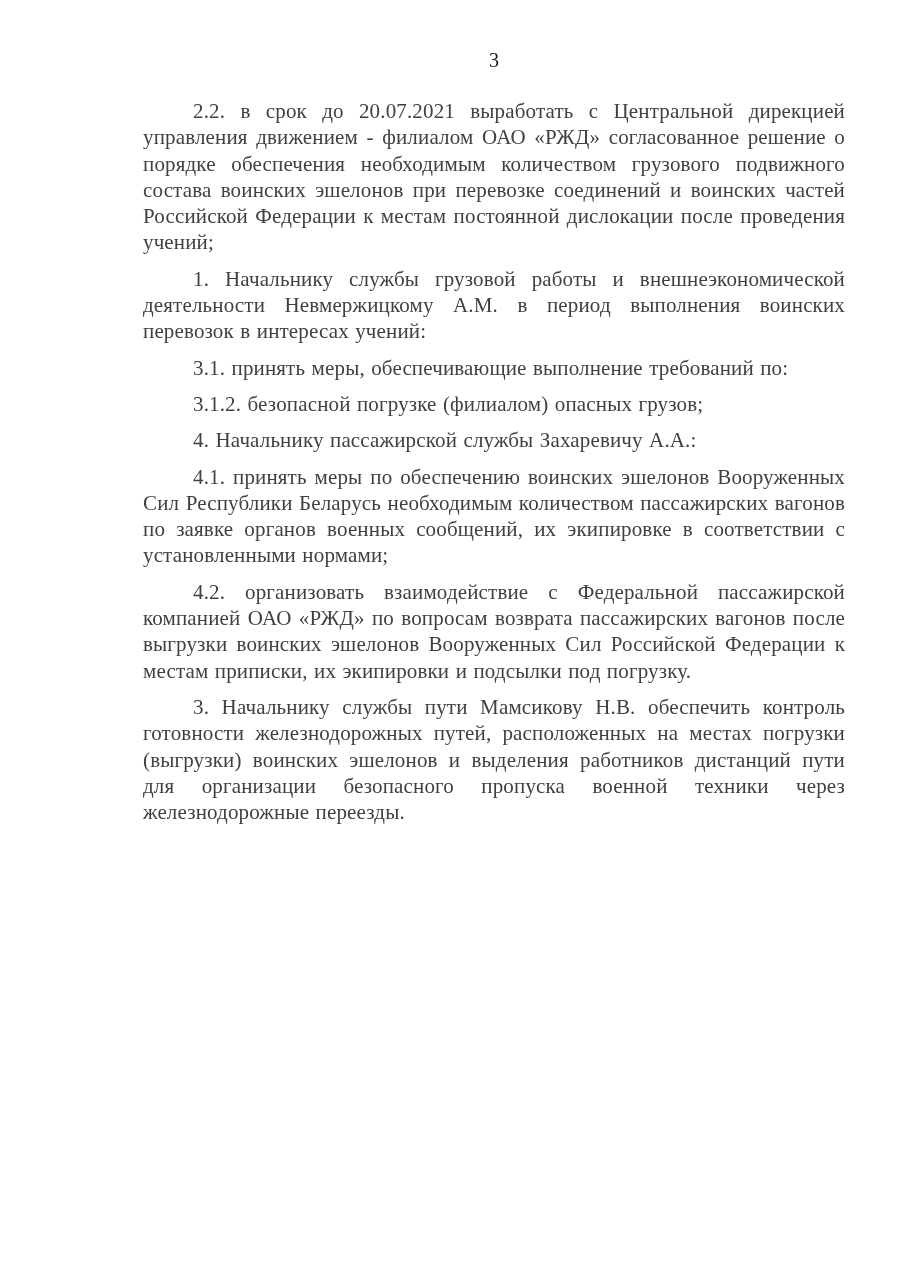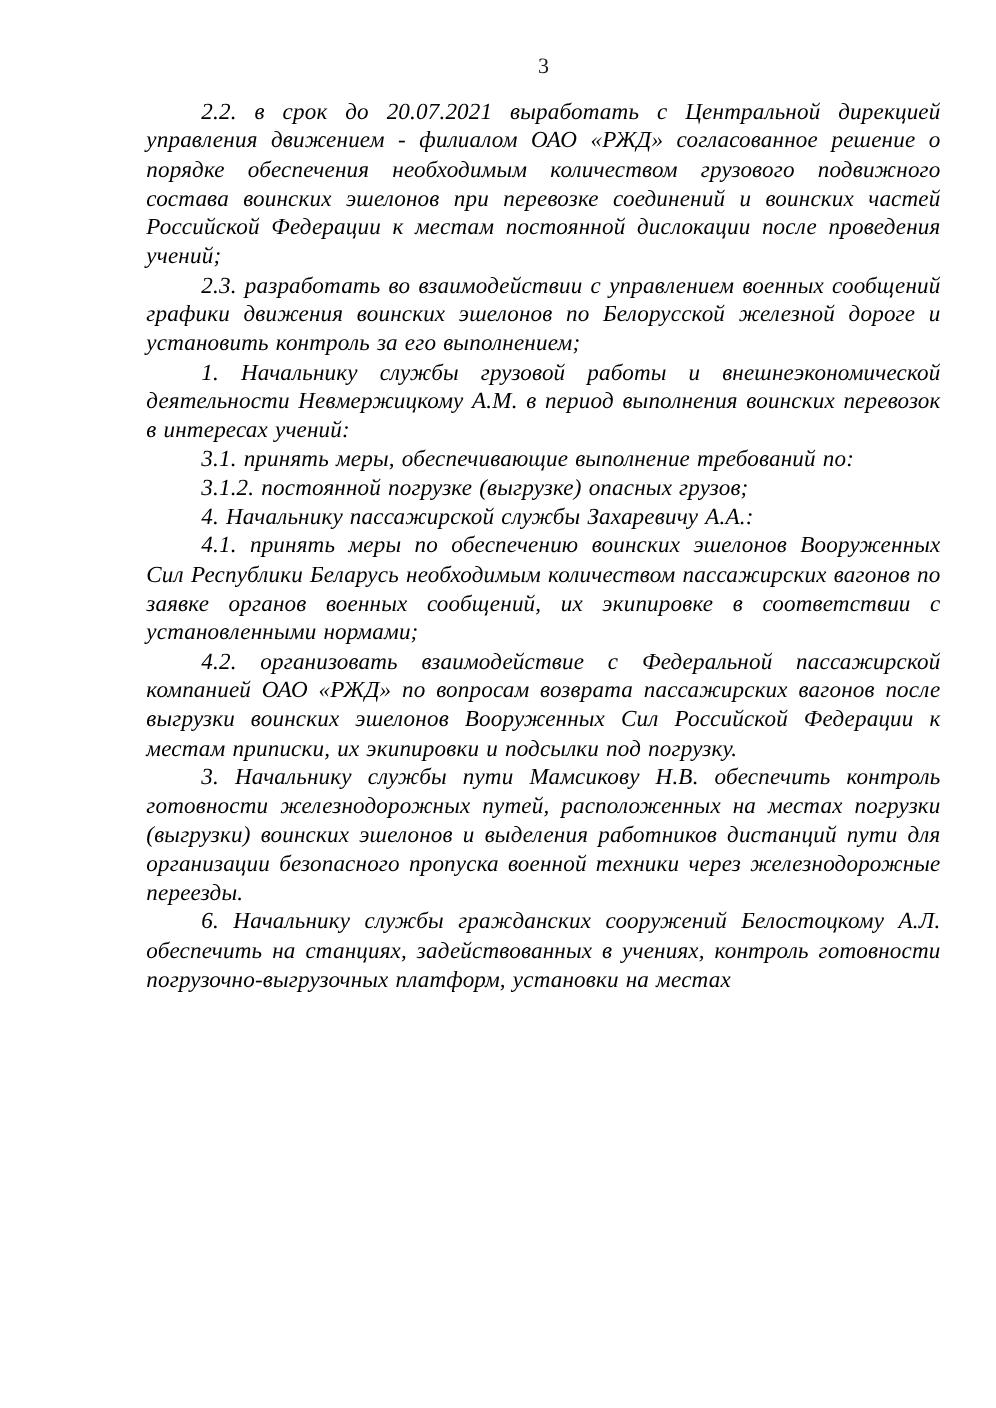--- a/index.html
+++ b/index.html
@@ -26,43 +26,40 @@
     line-height: 24px;
     color: #1a1a1a;
   }
   .content {
     position: absolute;
     top: 88px;
     left: 133px;
     width: 722px;
   }
   .content p {
-    margin: 0;
+    margin: 10px;
     padding: 0;
     font-size: 21px;
     line-height: 26.3px;
     text-align: justify;
     text-indent: 50px;
     letter-spacing: 0.15px;
     word-spacing: 1px;
-    color: #000000;
-    font-style: italic;
+    color: #404040;
   }
 </style>
 </head>
 <body>
 
 <div class="page">
   <div class="page-number">3</div>
 
   <div class="content">
     <p>2.2. в срок до 20.07.2021 выработать с Центральной дирекцией управления движением - филиалом ОАО «РЖД» согласованное решение о порядке обеспечения необходимым количеством грузового подвижного состава воинских эшелонов при перевозке соединений и воинских частей Российской Федерации к местам постоянной дислокации после проведения учений;</p>
-    <p>2.3. разработать во взаимодействии с управлением военных сообщений графики движения воинских эшелонов по Белорусской железной дороге и установить контроль за его выполнением;</p>
     <p>1. Начальнику службы грузовой работы и внешнеэкономической деятельности Невмержицкому А.М. в период выполнения воинских перевозок в интересах учений:</p>
     <p>3.1. принять меры, обеспечивающие выполнение требований по:</p>
-    <p>3.1.2. постоянной погрузке (выгрузке) опасных грузов;</p>
+    <p>3.1.2. безопасной погрузке (филиалом) опасных грузов;</p>
     <p>4. Начальнику пассажирской службы Захаревичу А.А.:</p>
     <p>4.1. принять меры по обеспечению воинских эшелонов Вооруженных Сил Республики Беларусь необходимым количеством пассажирских вагонов по заявке органов военных сообщений, их экипировке в соответствии с установленными нормами;</p>
     <p>4.2. организовать взаимодействие с Федеральной пассажирской компанией ОАО «РЖД» по вопросам возврата пассажирских вагонов после выгрузки воинских эшелонов Вооруженных Сил Российской Федерации к местам приписки, их экипировки и подсылки под погрузку.</p>
     <p>3. Начальнику службы пути Мамсикову Н.В. обеспечить контроль готовности железнодорожных путей, расположенных на местах погрузки (выгрузки) воинских эшелонов и выделения работников дистанций пути для организации безопасного пропуска военной техники через железнодорожные переезды.</p>
-    <p>6. Начальнику службы гражданских сооружений Белостоцкому А.Л. обеспечить на станциях, задействованных в учениях, контроль готовности погрузочно-выгрузочных платформ, установки на местах</p>
   </div>
 </div>
 
 </body></html>

